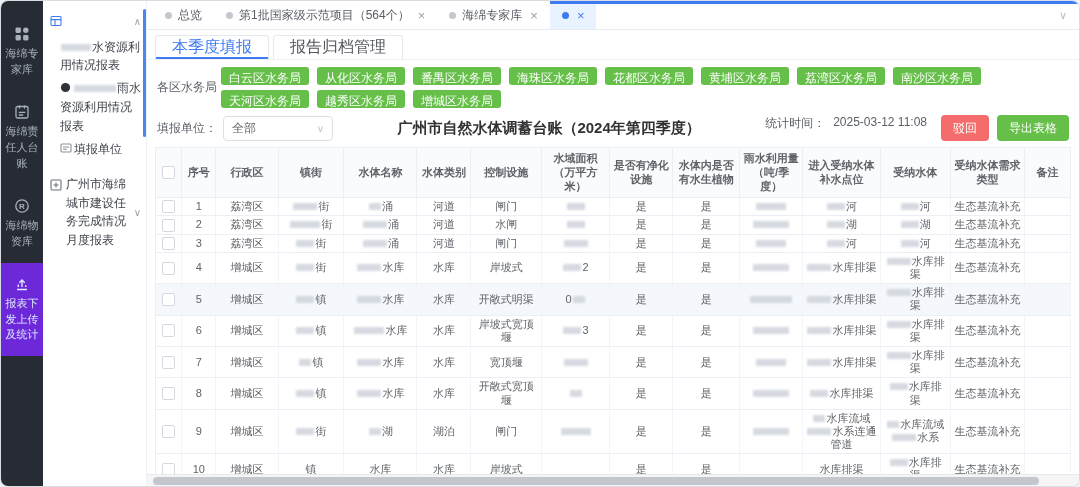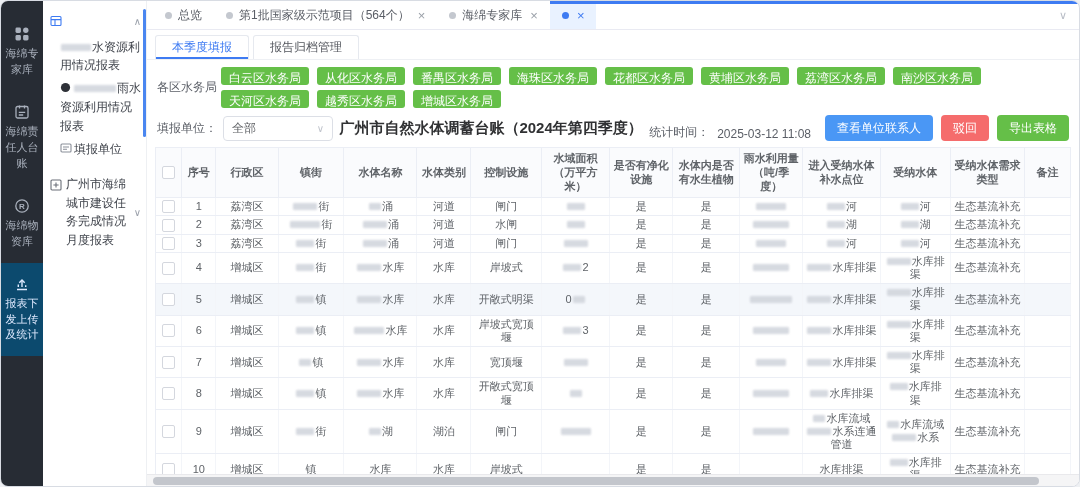--- a/index.html
+++ b/index.html
@@ -1,21 +1,21 @@
 <!DOCTYPE html>
 <html><head>
 <meta charset="utf-8">
 <style>
   html,body{margin:0;padding:0;background:#eef0f3;font-family:"Liberation Sans","DejaVu Sans",sans-serif;}
   *{box-sizing:border-box;}
   .window{position:relative;width:1080px;height:487px;background:#fff;border:1px solid #d8dce3;border-radius:8px;overflow:hidden;display:flex;}
   
   .rail{width:42px;background:#272c34;flex-shrink:0;display:flex;flex-direction:column;padding-top:12px;}
   .rail-item{color:#a9b0bc;text-align:center;padding:13px 3px;font-size:11px;line-height:1.45;cursor:pointer;}
-  .rail-item.active{background:#0c4a6e;color:#dfeaff;}
+  .rail-item.active{background:#6d28d9;color:#dfeaff;}
   .rail-icon{display:block;margin:0 auto 4px;width:16px;height:16px;}
   .rail-icon svg{display:block;margin:0 auto;}
   
   .side{width:104px;background:#fff;border-right:1px solid #eef0f3;position:relative;flex-shrink:0;font-size:12px;padding:8px 5px 0 7px;}
   .side-scrollthumb{position:absolute;top:8px;right:0;width:3px;height:128px;background:#4a86f0;border-radius:2px;}
   .group-row{display:flex;gap:4px;line-height:1.55;padding:2px 0;color:#3f434b;cursor:pointer;}
   .group-row .gicon{flex-shrink:0;margin-top:3px;}
   .group-label{flex:1;word-break:break-all;}
   .chev{margin-left:auto;color:#9aa0aa;font-size:10px;align-self:center;flex-shrink:0;}
   .blue{color:#3e7bf2;}
@@ -28,32 +28,32 @@
   .tabbar{height:29px;border-bottom:1px solid #e9eaf2;display:flex;align-items:stretch;position:relative;padding-left:6px;flex-shrink:0;}
   .tab{display:flex;align-items:center;gap:6px;padding:0 12px;font-size:12px;color:#5a5e66;cursor:pointer;white-space:nowrap;text-align:center;}
   .tab .dot{width:7px;height:7px;border-radius:50%;background:#c4c8cf;flex-shrink:0;}
   .tab .close{color:#9aa0a8;font-size:13px;margin-left:2px;}
   .tab.active{background:#e9f2ff;color:#3e7bf2;}
   .tab.active .dot{background:#3e7bf2;}
   .tab.active .close{color:#3e7bf2;}
   .tab-top-strip{position:absolute;top:0;left:380px;right:0;height:3px;background:#3e7bf2;}
   .tablist-chevron{margin-left:auto;align-self:center;color:#b8bdc6;font-size:11px;padding-right:12px;cursor:pointer;}
   .subtabs{display:flex;padding:5px 0 0 8px;border-bottom:1px solid #eef0f4;height:30px;flex-shrink:0;}
-  .subtab{font-size:12px;color:#54575e;padding:0 16px;display:flex;align-items:center;border:1px solid #e6e9ef;border-bottom:none;background:#fff;border-radius:3px 3px 0 0;margin-right:4px;cursor:pointer;}
+  .subtab{font-size:16px;color:#54575e;padding:0 16px;display:flex;align-items:center;border:1px solid #e6e9ef;border-bottom:none;background:#fff;border-radius:3px 3px 0 0;margin-right:4px;cursor:pointer;}
   .subtab.active{color:#3e7bf2;box-shadow:inset 0 -2px 0 #3e7bf2;}
   .bureaus{display:flex;padding:7px 10px 3px 10px;align-items:center;flex-shrink:0;}
   .bureaus-label{font-size:12px;color:#5a5e66;width:64px;flex-shrink:0;}
   .bureau-btns{display:flex;flex-wrap:wrap;gap:5px 8px;flex:1;}
   .bureau-btn{background:#65bf48;color:#fff;font-size:12px;height:18px;line-height:23px;padding:0 8px;border-radius:3px;border:none;cursor:pointer;white-space:nowrap;}
   .toolbar{display:flex;align-items:center;padding:4px 10px 6px 10px;flex-shrink:0;}
   .filter{display:flex;align-items:center;gap:6px;font-size:12px;color:#5a5e66;flex-shrink:0;}
   .select{width:110px;height:25px;border:1px solid #dcdfe6;border-radius:4px;display:flex;align-items:center;justify-content:space-between;padding:0 8px;color:#606266;background:#fff;cursor:pointer;}
   .select .schev{color:#c0c4cc;font-size:10px;}
   .page-title{flex:1;text-align:center;font-size:15px;font-weight:700;color:#303133;white-space:nowrap;}
-  .toolbar-right{display:flex;align-items:flex-end;gap:8px;flex-shrink:0;font-size:12px;color:#5a5e66;white-space:nowrap;}
+  .toolbar-right{display:flex;align-items:flex-start;gap:8px;flex-shrink:0;font-size:12px;color:#5a5e66;white-space:nowrap;}
   .action-btn{height:26px;padding:0 12px;border:none;border-radius:4px;color:#fff;font-size:12px;cursor:pointer;white-space:nowrap;}
   .action-btn.blue{background:#4a97f5;}
   .action-btn.red{background:#f56c6c;}
   .action-btn.green{background:#65bf48;}
   
   .tablewrap{flex:1;overflow:hidden;padding:0 8px;}
   table{width:100%;border-collapse:collapse;table-layout:fixed;font-size:11px;color:#5f6368;border:1px solid #ebeef5;}
   th{background:#fafbfd;font-weight:700;color:#5f6368;padding:4px 3px;border:1px solid #ebeef5;line-height:1.25;text-align:center;}
   td{padding:2px 3px;border-bottom:1px solid #ebeef5;border-right:1px solid #f3f5f9;text-align:center;line-height:1.2;word-break:break-all;}
   tr.hl td{background:#f4f7fb;}
@@ -188,21 +188,20 @@
         <div class="select">
           <span>全部</span>
           <span class="schev">∨</span>
         </div>
       </div>
       <div class="page-title">广州市自然水体调蓄台账（2024年第四季度）</div>
       <div class="toolbar-right">
         <span>统计时间：</span>
         <span>2025-03-12 11:08</span>
         <span style="display:flex;gap:8px;margin-left:6px;">
-            <button class="action-btn blue">查看单位联系人</button>
             <button class="action-btn red">驳回</button>
             <button class="action-btn green">导出表格</button>
           </span>
       </div>
     </div>
 
     <div class="tablewrap">
       <table>
         <colgroup>
             <col style="width: 2.9%;">

